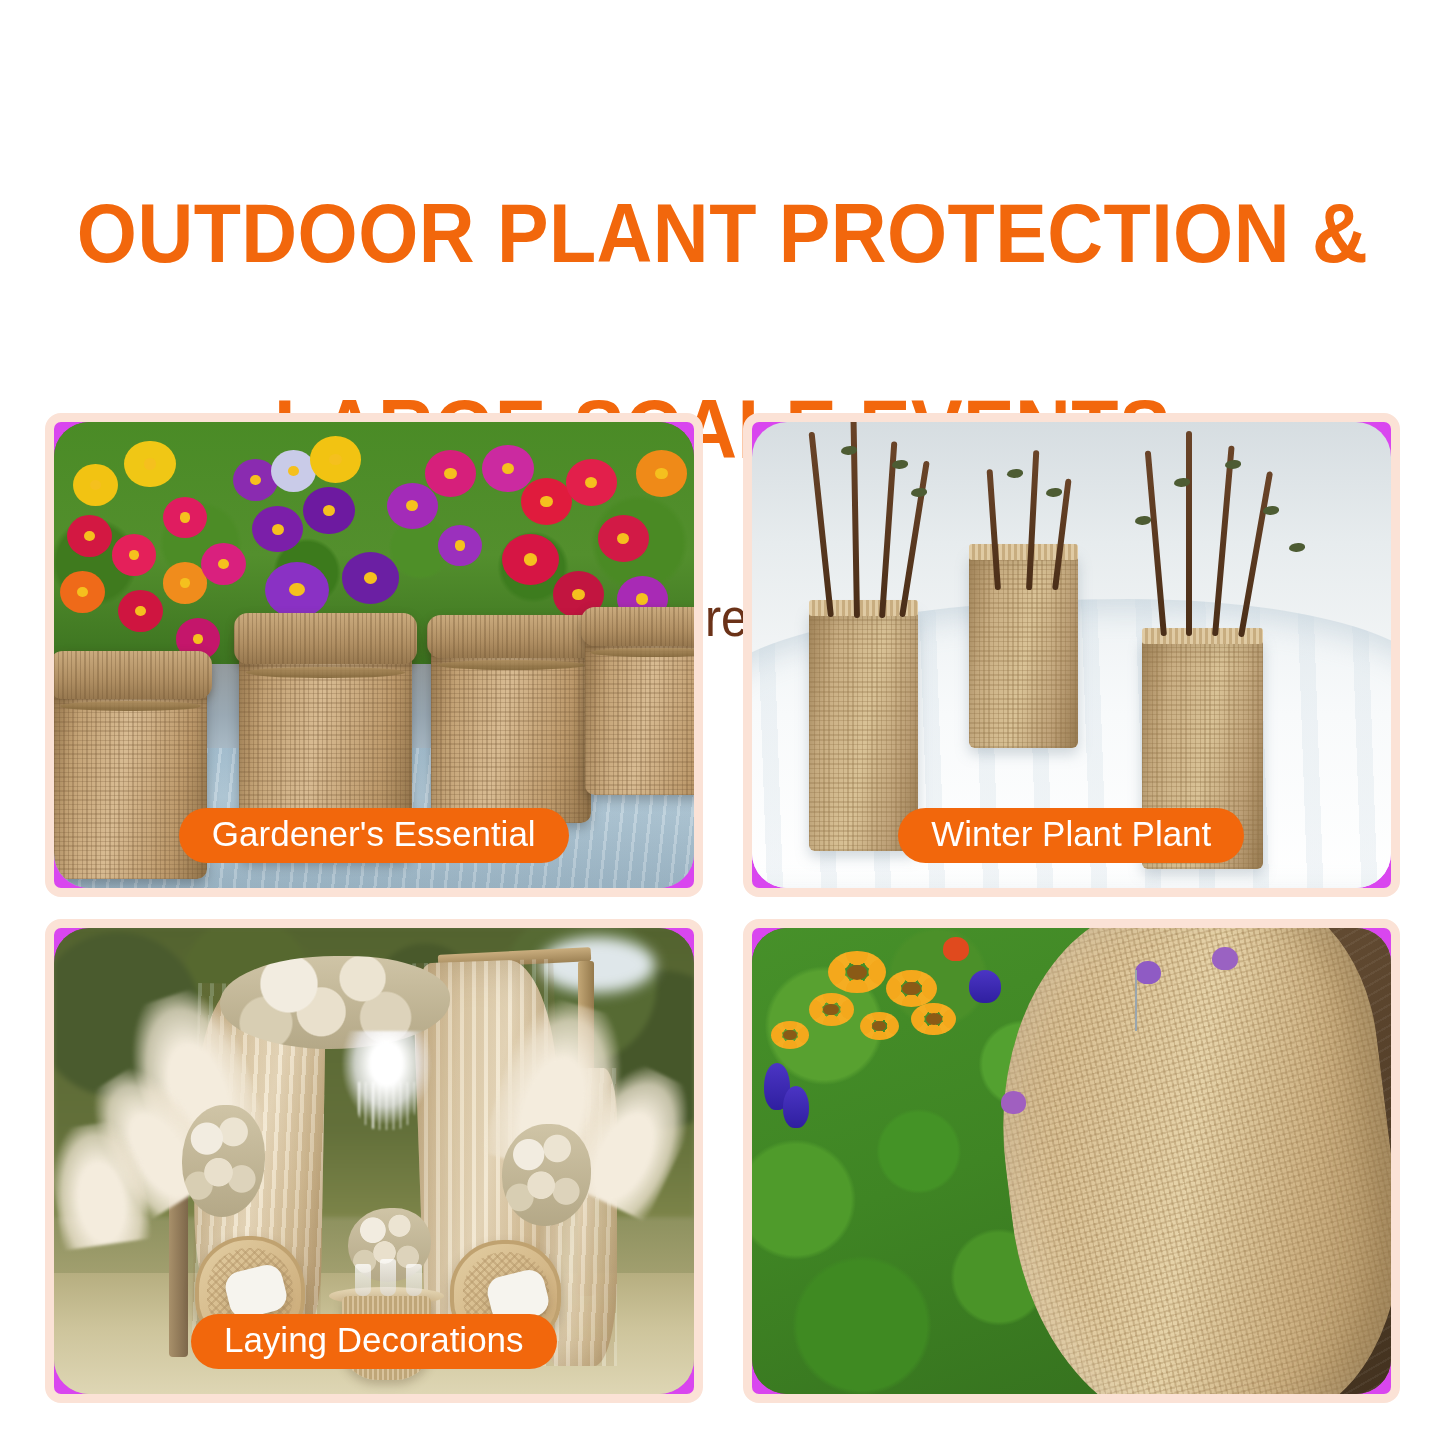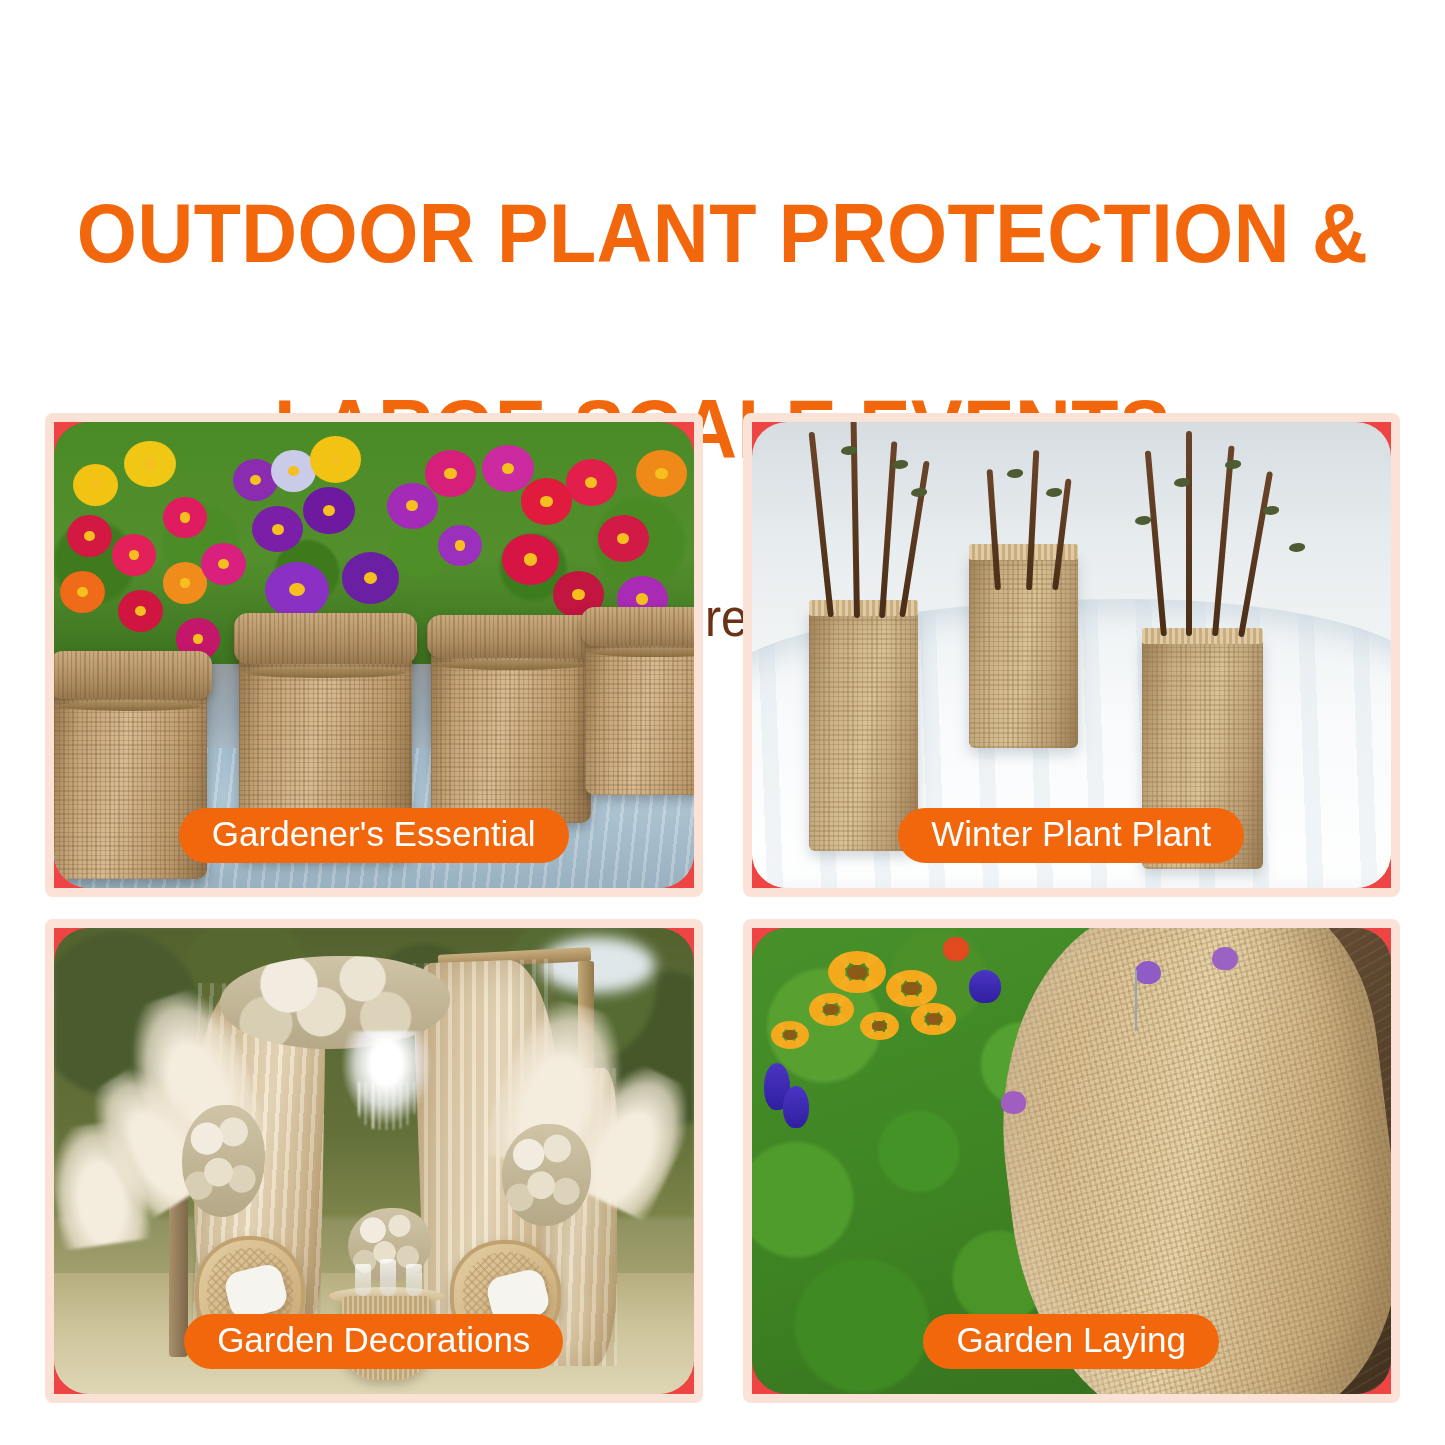--- a/index.html
+++ b/index.html
@@ -54,23 +54,23 @@
     display:grid;
     grid-template-columns:1fr 1fr;
     grid-template-rows:1fr 1fr;
     column-gap:40px;
     row-gap:22px;
   }
 
   .panel{
     position:relative;
     border:9px solid #FBE2D6;
-    border-radius:8px;
+    border-radius:16px;
     overflow:hidden;
-    background:#ef4444;
+    background:#d946ef;
   }
   .photo{
     position:absolute;
     inset:0;
     overflow:hidden;
     border-radius:35px;
   }
   .cap-wrap{
     position:absolute;
     left:0;right:0;bottom:25px;
@@ -434,21 +434,21 @@
       <div class="pillow" style="left:68%;top:74%;width:9%;height:10%;"></div>
 
       <div class="tabletopwood" style="left:43%;top:77%;width:18%;height:4%;"></div>
       <div class="table" style="left:45%;top:79%;width:14%;height:18%;"></div>
       <div class="floral" style="left:46%;top:60%;width:13%;height:16%;"></div>
       <div class="vase" style="left:47%;top:72%;width:2.5%;height:7%;"></div>
       <div class="vase" style="left:51%;top:71%;width:2.5%;height:8%;"></div>
       <div class="vase" style="left:55%;top:72%;width:2.5%;height:7%;"></div>
     </div>
     <div class="cap-wrap">
-      <span class="caption">Garden Decorations</span>
+      <span class="caption">Laying Decorations</span>
     </div>
   </div>
 
   <div class="panel">
     <div class="photo p4">
       <div class="soil"></div>
       <div class="greens"></div>
       <div class="runner"></div>
 
       <div class="daisy" style="left:12%;top:5%;width:9%;height:9%;"></div>
@@ -461,18 +461,15 @@
       <div class="blueflower" style="left:34%;top:9%;width:5%;height:7%;"></div>
       <div class="blueflower" style="left:2%;top:29%;width:4%;height:10%;"></div>
       <div class="blueflower" style="left:5%;top:34%;width:4%;height:9%;"></div>
       <div class="blueflower" style="left:60%;top:7%;width:4%;height:5%;background:#8f5bc4;"></div>
       <div class="blueflower" style="left:39%;top:35%;width:4%;height:5%;background:#a05fc0;"></div>
       <div class="blueflower" style="left:30%;top:2%;width:4%;height:5%;background:#e04a1e;"></div>
       <div class="blueflower" style="left:72%;top:4%;width:4%;height:5%;background:#9a62c2;"></div>
 
       <div style="position:absolute;left:60%;top:9%;width:2px;height:13%;background:#9aa6ae;"></div>
     </div>
-    <div class="cap-wrap">
-      <span class="caption">Garden Laying</span>
-    </div>
   </div>
 
 </div>
 
 </body></html>

